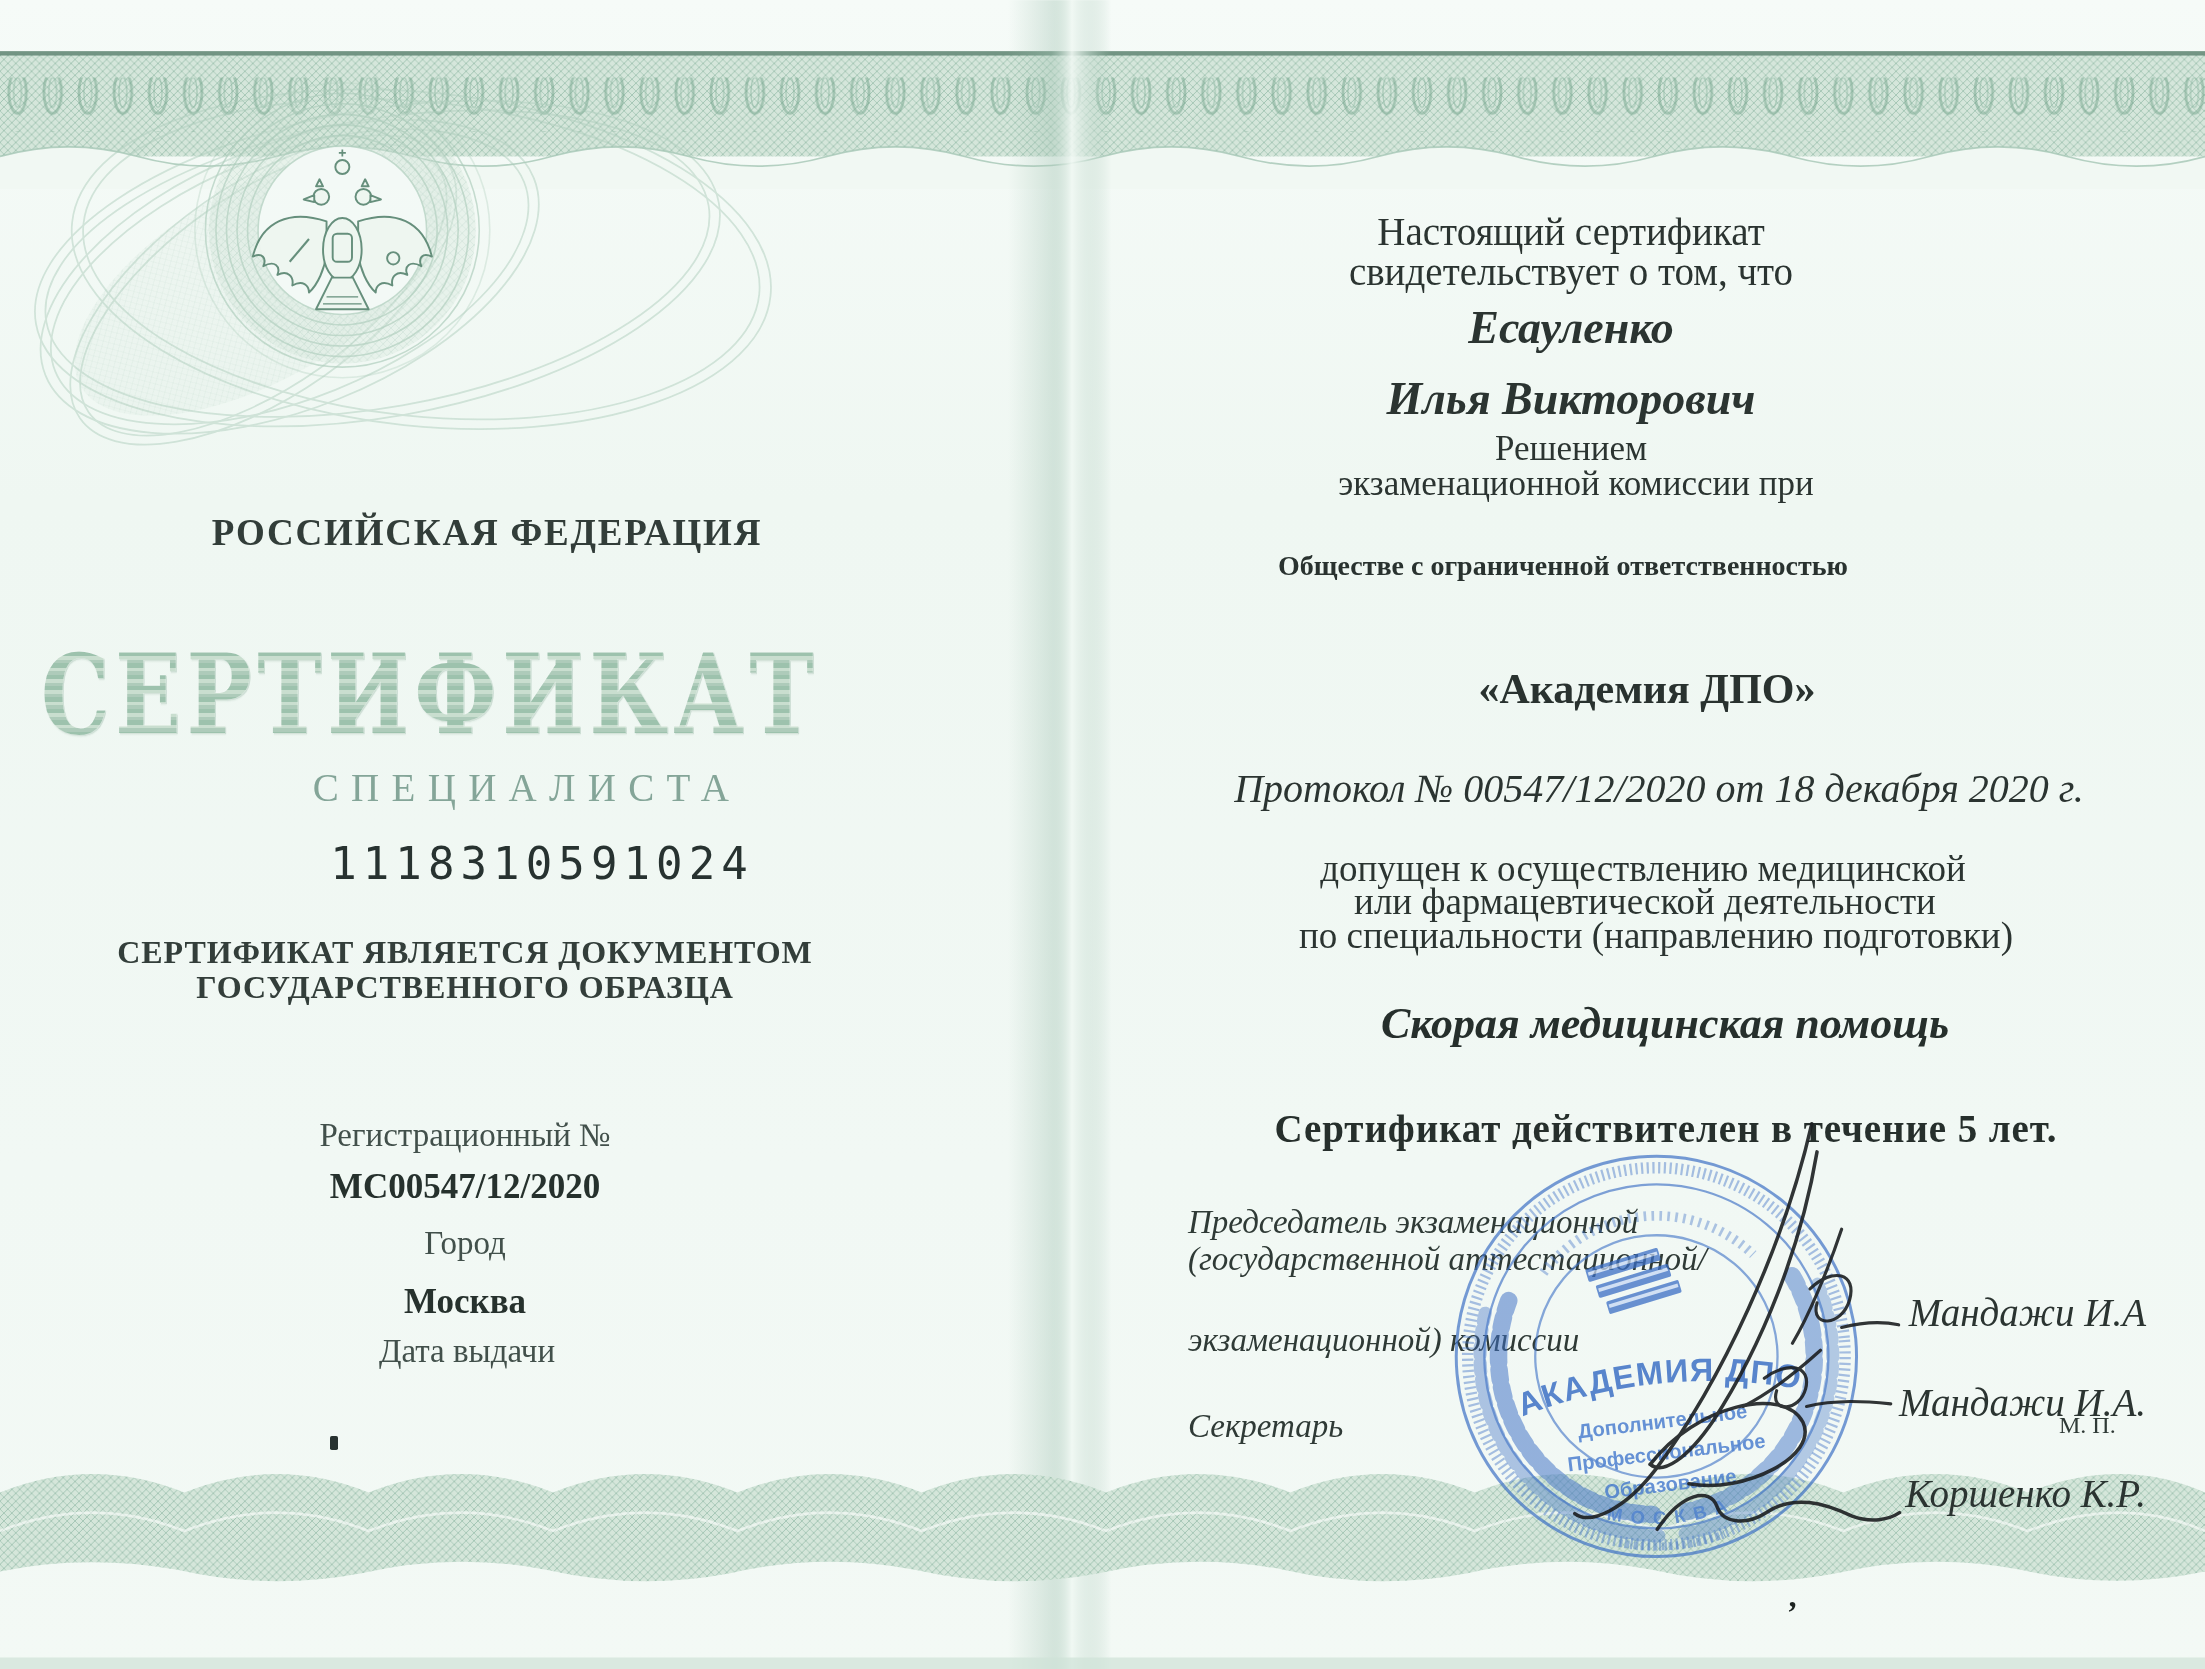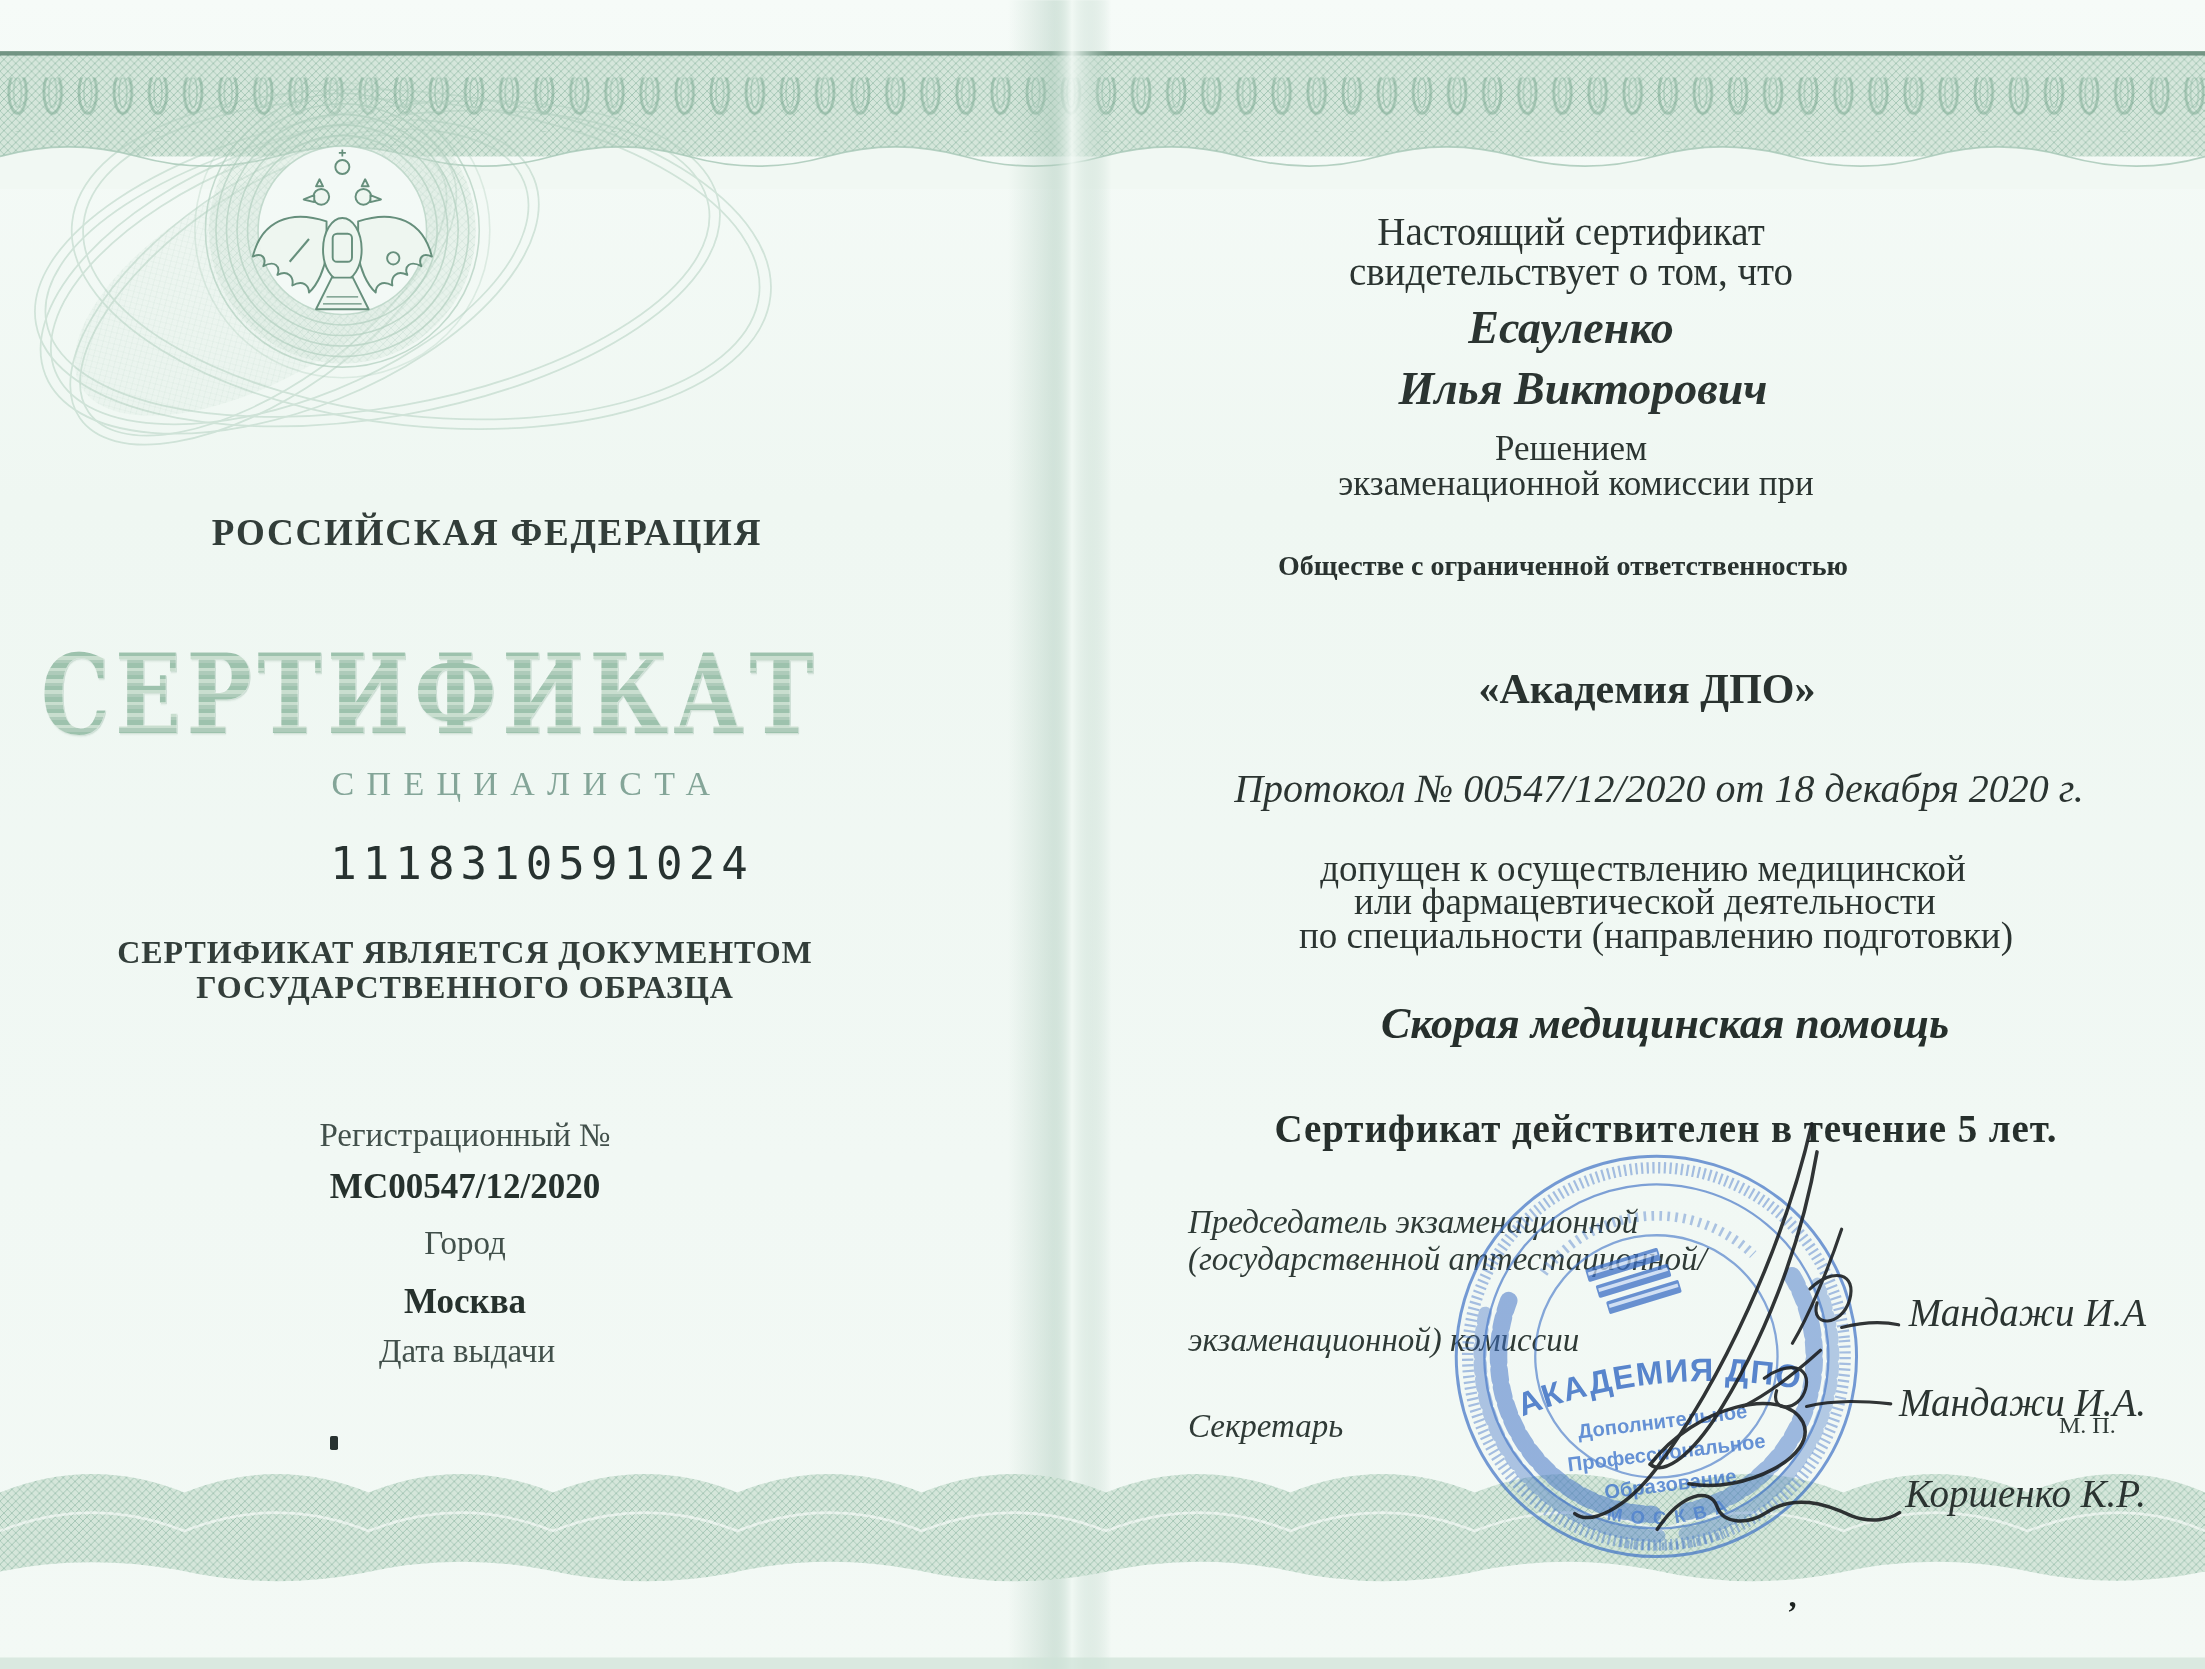--- a/index.html
+++ b/index.html
@@ -19,21 +19,21 @@
   
   .country{top:511px; left:487px; font-size:37px; font-weight:700; letter-spacing:1.8px; color:#323d39;}
   .big-title{
     top:629px; left:430px; font-size:111px; font-weight:700; letter-spacing:7px;
     font-family:"DejaVu Serif","Liberation Serif",serif;
     transform:translateX(-50%) scaleX(.78);
     background:repeating-linear-gradient(180deg,#9dc2ad 0 4.4px,#c9decf 4.4px 8px,#aecbba 8px 11.4px);
     -webkit-background-clip:text; background-clip:text; color:transparent;
     filter:drop-shadow(0 0 0.9px rgba(255,255,255,.9)) drop-shadow(1.8px 1.8px 0 rgba(140,175,156,.45));
   }
-  .subtitle{top:765px; left:527px; font-size:34px; letter-spacing:12.3px; color:#84a598;}
+  .subtitle{top:765px; left:527px; font-size:39px; letter-spacing:12.3px; color:#84a598;}
   .serial{top:838px; left:542px; font-size:44px; letter-spacing:6.1px; color:#273230;
     font-family:"DejaVu Sans Mono","Liberation Mono",monospace;}
   .statement{font-size:32px; font-weight:700; color:#333e3a; letter-spacing:0.9px;}
   .lbl{font-size:33px; color:#42504b;}
   .val{font-size:35px; font-weight:700; color:#26312d;}
   .date-val{font-size:37px;}
 
   
   .r-intro{font-size:39px; color:#2b3431;}
   .r-name{font-size:46px; font-weight:700; font-style:italic; color:#2b3431;}
@@ -143,21 +143,21 @@
   <div class="line txt ctr lbl" style="top:1117px;left:465px;">Регистрационный №</div>
   <div class="line txt ctr val" style="top:1167px;left:465px;">МС00547/12/2020</div>
   <div class="line txt ctr lbl" style="top:1225px;left:465px;">Город</div>
   <div class="line txt ctr val" style="top:1282px;left:465px;">Москва</div>
   <div class="line txt ctr lbl" style="top:1333px;left:467px;">Дата выдачи</div>
   <div class="abs speck1"></div>
 
   <div class="line txt ctr r-intro" style="top:209px;left:1571px;">Настоящий сертификат</div>
   <div class="line txt ctr r-intro" style="top:249px;left:1571px;">свидетельствует о том, что</div>
   <div class="line txt ctr r-name" style="top:301px;left:1571px;">Есауленко</div>
-  <div class="line txt ctr r-name" style="top:362px;left:1571px;margin-left:12px;">Илья Викторович</div>
+  <div class="line txt ctr r-name" style="top:372px;left:1571px;">Илья Викторович</div>
   <div class="line txt ctr r-reg" style="top:429px;left:1571px;">Решением</div>
   <div class="line txt ctr r-reg" style="top:464px;left:1576px;">экзаменационной комиссии при</div>
   <div class="line txt ctr r-org1" style="top:550px;left:1563px;">Обществе с ограниченной ответственностью</div>
   <div class="line txt ctr r-org2" style="top:665px;left:1647px;">«Академия ДПО»</div>
   <div class="line txt ctr r-protocol" style="top:765px;left:1659px;">Протокол № 00547/12/2020 от 18 декабря 2020 г.</div>
   <div class="line txt ctr r-adm" style="top:847px;left:1643px;">допущен к осуществлению медицинской</div>
   <div class="line txt ctr r-adm" style="top:880px;left:1645px;">или фармацевтической деятельности</div>
   <div class="line txt ctr r-adm" style="top:914px;left:1656px;">по специальности (направлению подготовки)</div>
   <div class="line txt ctr r-spec" style="top:998px;left:1648px;margin-left:17px;">Скорая медицинская помощь</div>
   <div class="line txt ctr r-valid" style="top:1106px;left:1666px;">Сертификат действителен в течение 5 лет.</div>

